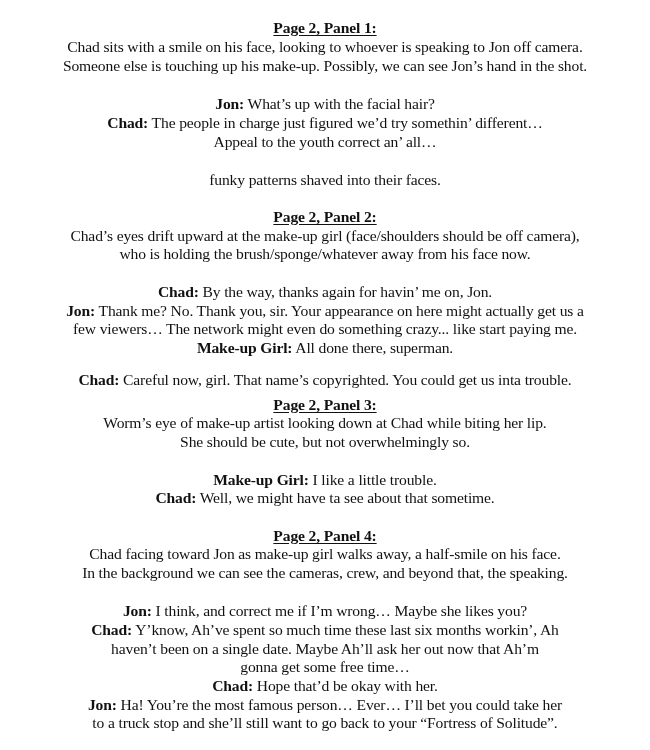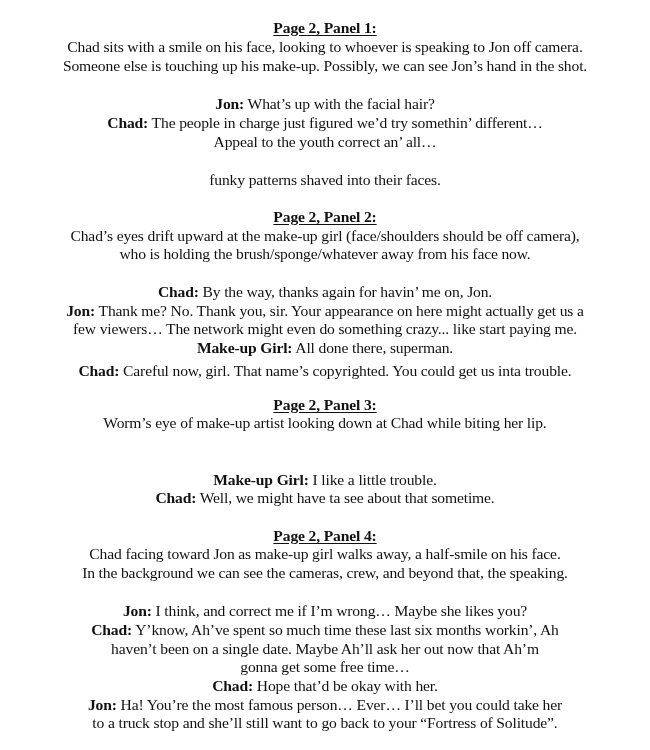--- a/index.html
+++ b/index.html
@@ -57,24 +57,25 @@
   <div class="line" style="top:170px"><span>funky patterns shaved into their faces.</span></div>
 
   <div class="line heading" style="top:207px">Page 2, Panel 2:</div>
   <div class="line" style="top:226px">Chad’s eyes drift upward at the make-up girl (face/shoulders should be off camera),</div>
   <div class="line" style="top:244px">who is holding the brush/sponge/whatever away from his face now.</div>
 
   <div class="line" style="top:282px"><span class="speaker">Chad:</span><span> By the way, thanks again for havin’ me on, Jon.</span></div>
   <div class="line" style="top:301px"><span class="speaker">Jon:</span><span> Thank me? No. Thank you, sir. Your appearance on here might actually get us a</span></div>
   <div class="line" style="top:319px"><span>few viewers… The network might even do something crazy... like start paying me.</span></div>
   <div class="line" style="top:338px"><span class="speaker">Make-up Girl:</span><span> All done there, superman.</span></div>
-  <div class="line" style="top:361px"><span class="speaker">Chad:</span><span> Careful now, girl. That name’s copyrighted. You could get us inta trouble.</span></div>
+  <div class="line" style="top:370px"><span class="speaker">Chad:</span><span> Careful now, girl. That name’s copyrighted. You could get us inta trouble.</span></div>
 
   <div class="line heading" style="top:395px">Page 2, Panel 3:</div>
   <div class="line" style="top:413px">Worm’s eye of make-up artist looking down at Chad while biting her lip.</div>
+  <div class="line" style="top:432px">She should be cute, but not overwhelmingly so.</div>
 
   <div class="line" style="top:470px"><span class="speaker">Make-up Girl:</span><span> I like a little trouble.</span></div>
   <div class="line" style="top:488px"><span class="speaker">Chad:</span><span> Well, we might have ta see about that sometime.</span></div>
 
   <div class="line heading" style="top:526px">Page 2, Panel 4:</div>
   <div class="line" style="top:544px">Chad facing toward Jon as make-up girl walks away, a half-smile on his face.</div>
   <div class="line" style="top:563px">In the background we can see the cameras, crew, and beyond that, the speaking.</div>
 
   <div class="line" style="top:601px"><span class="speaker">Jon:</span><span> I think, and correct me if I’m wrong… Maybe she likes you?</span></div>
   <div class="line" style="top:639px"><span>haven’t been on a single date. Maybe Ah’ll ask her out now that Ah’m</span></div>

